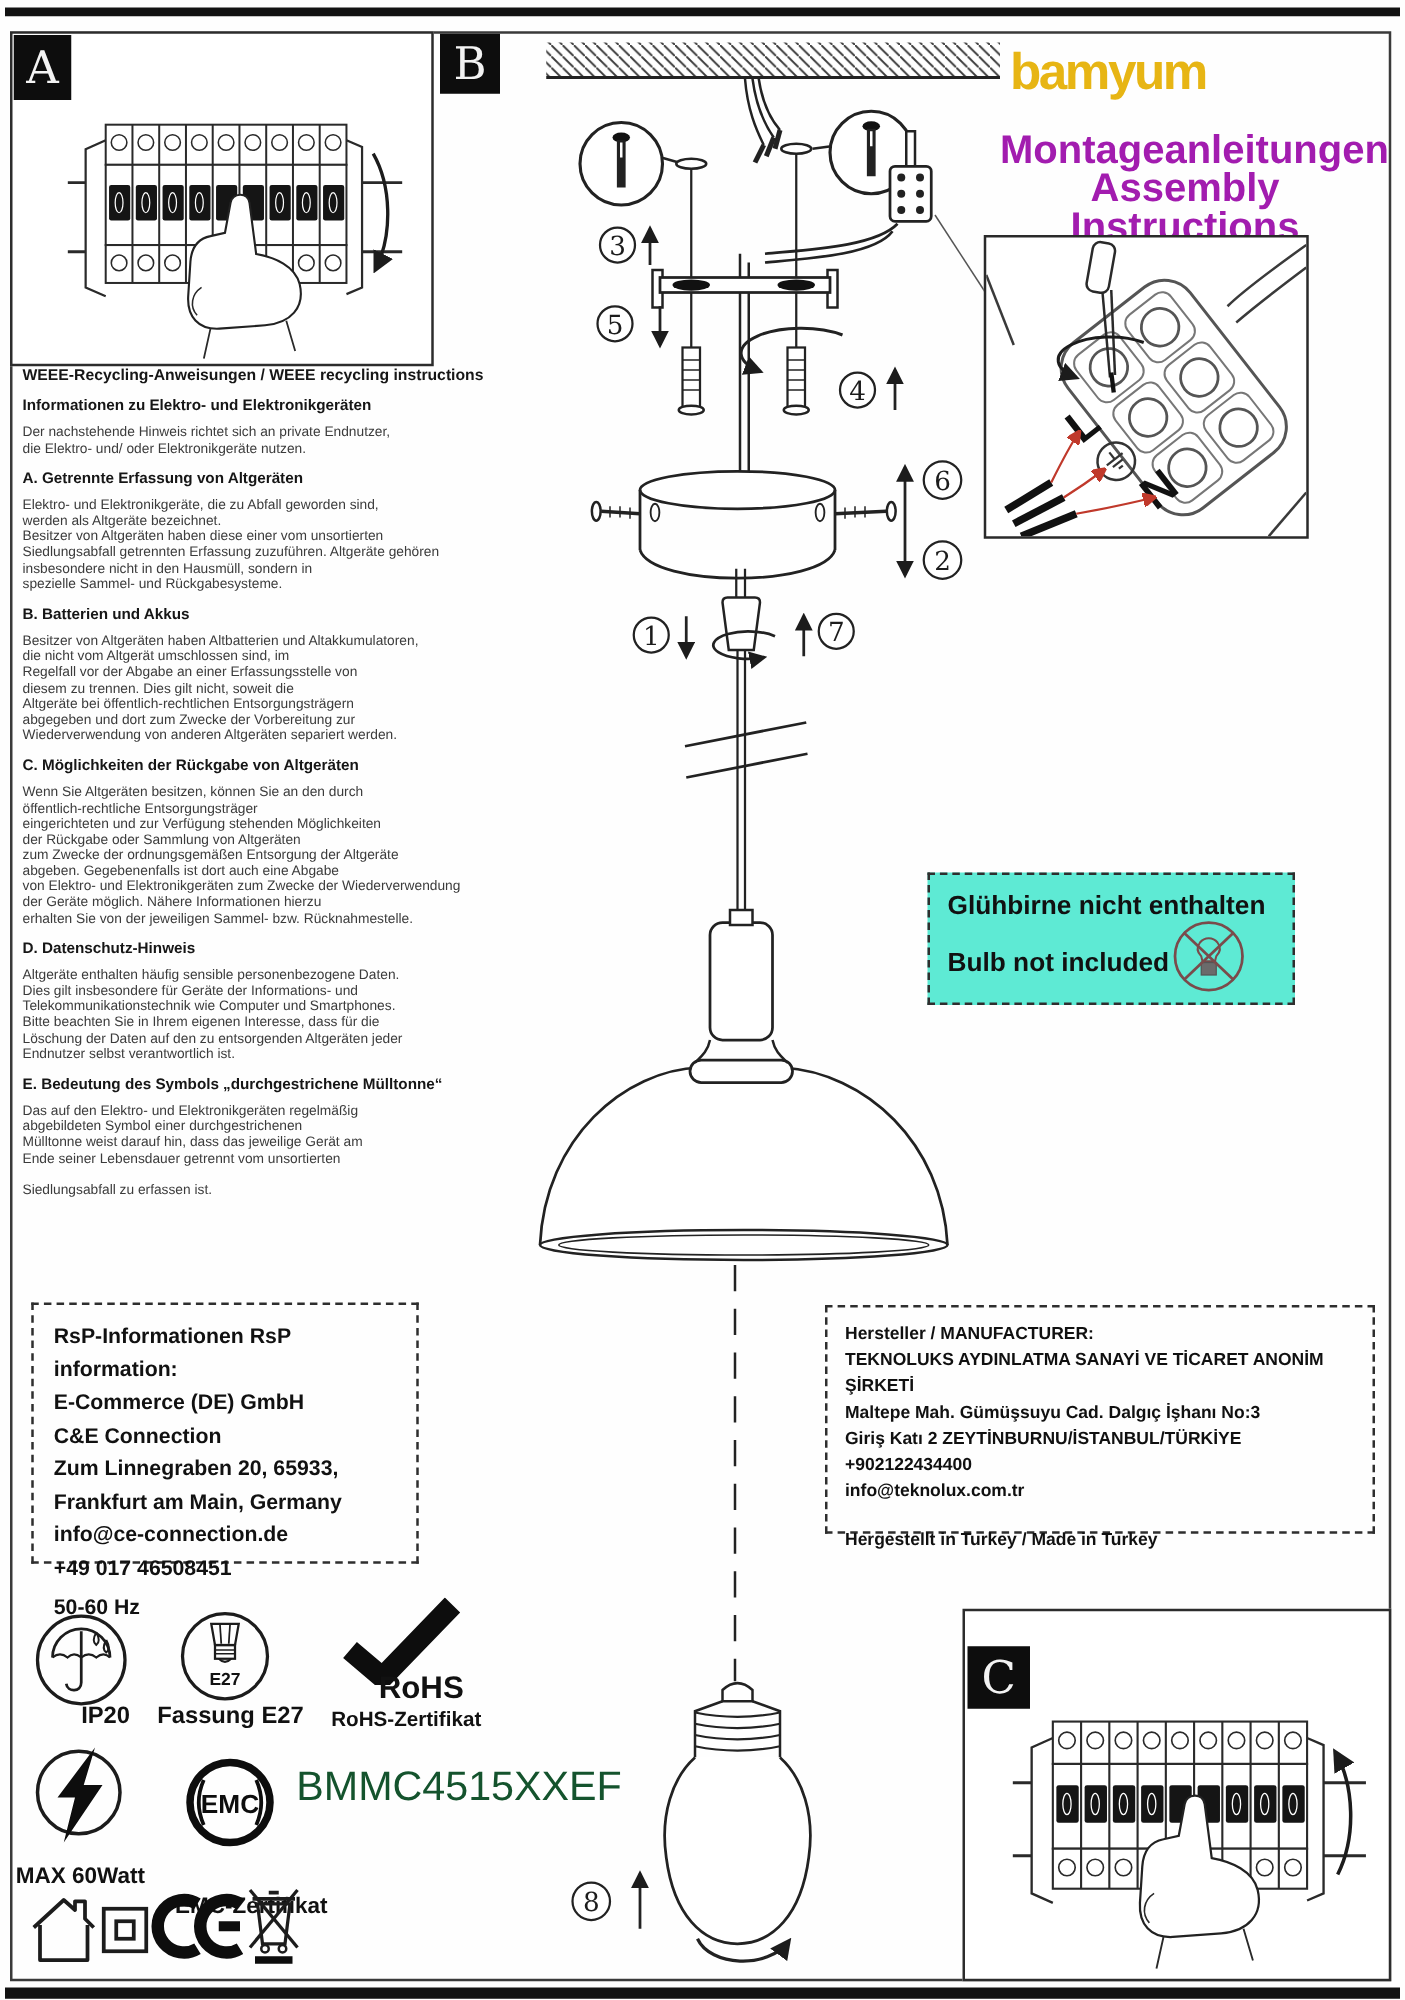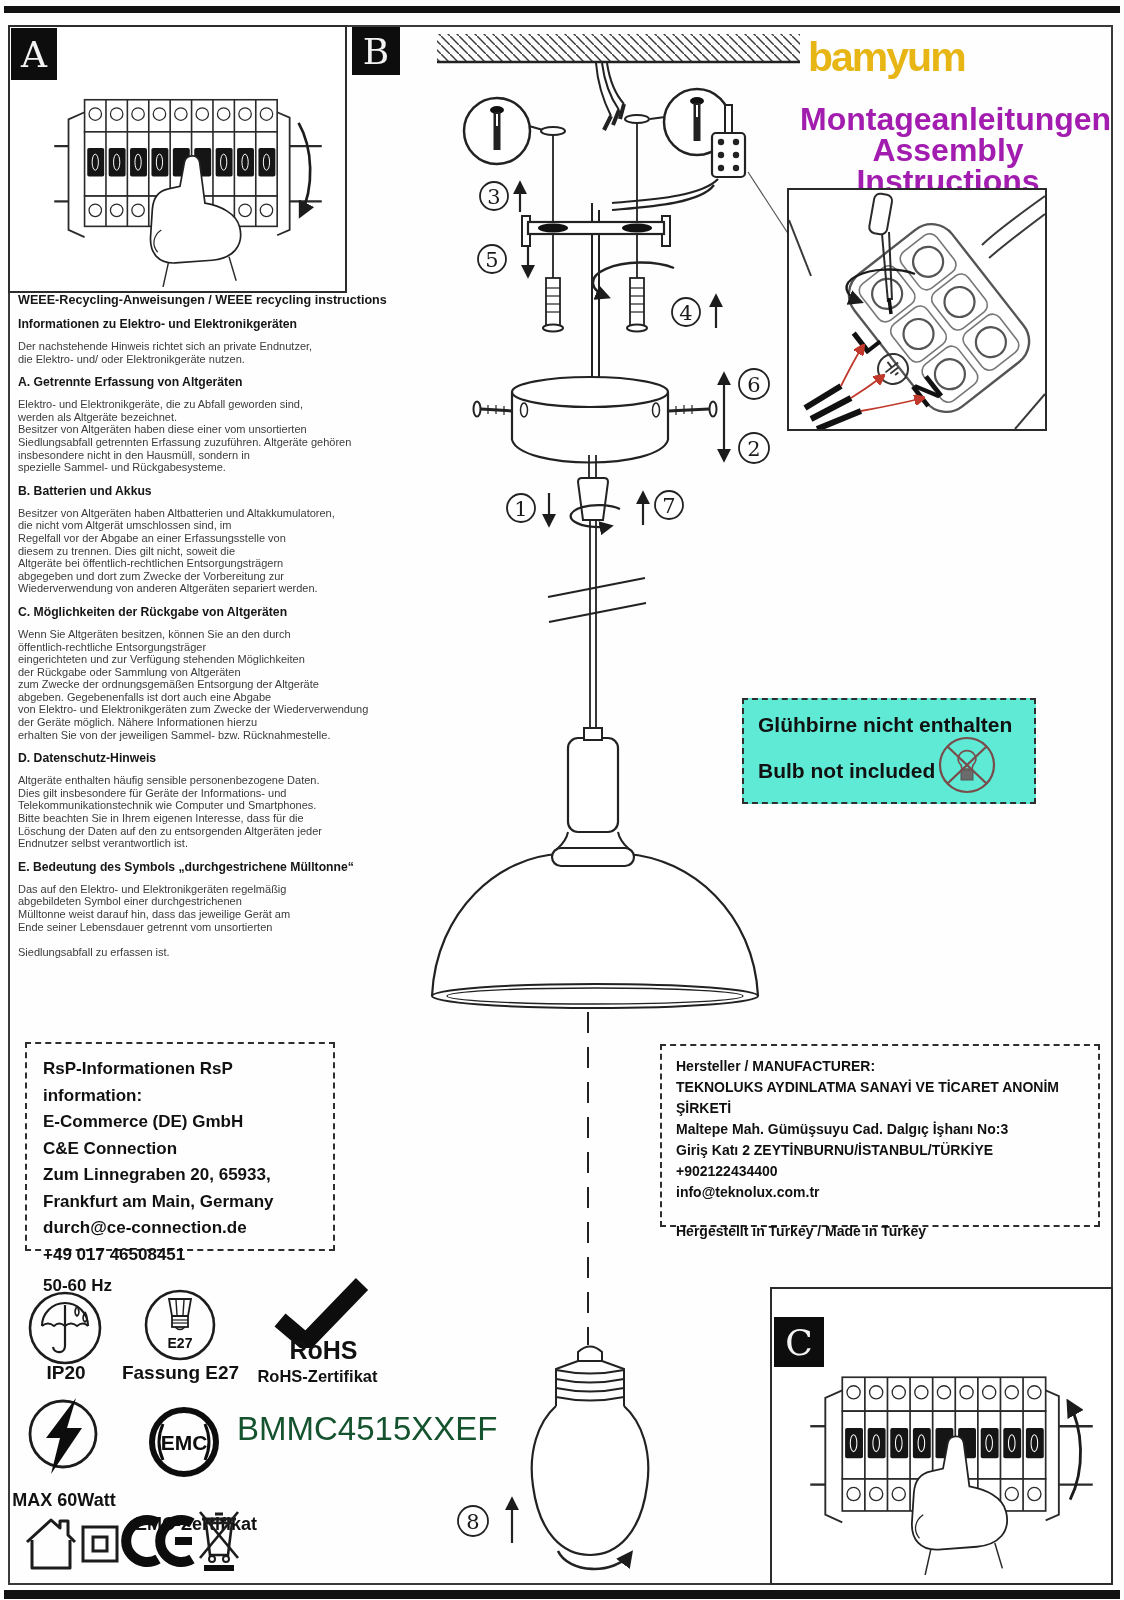--- a/index.html
+++ b/index.html
@@ -15,21 +15,21 @@
   .weee{width:424px;font-size:11px;line-height:12.6px;color:#3b3b3b;}
   .weee h1{font-size:12.6px;color:#161616;margin:0 0 9px 0;line-height:14px;}
   .weee h2{font-size:12.2px;color:#161616;margin:10px 0 9px 0;line-height:14px;}
   .weee p{margin:0;white-space:pre-line;}
   .brand{font-size:41px;font-weight:bold;letter-spacing:-2px;color:#e7b514;text-align:left;}
   .subt{font-size:32px;font-weight:bold;color:#a21caf;text-align:center;line-height:31px;}
   .rsp{font-size:17px;font-weight:bold;line-height:26.5px;color:#111;}
   .rsp div:last-child{margin-top:5px;}
   .manu{font-size:14px;font-weight:bold;line-height:21px;color:#101010;}
   .bulbnote{font-size:21px;font-weight:bold;color:#111;line-height:34px;}
-  .certlab{font-weight:bold;color:#111;text-align:center;}
+  .certlab{font-weight:bold;color:#111;text-align:right;}
   .model{font-size:33px;font-weight:normal;color:#14532d;letter-spacing:0px;}
   svg{display:block;}
   svg text.step{font-family:"DejaVu Serif",serif;font-size:21px;fill:#1c1c1c;}
   svg text.big{font-family:"Liberation Sans",sans-serif;font-weight:bold;}
 </style>
 </head>
 <body>
 
 <div class="page">
 
@@ -410,21 +410,21 @@
       </g>
     </svg>
   </div>
 
   <div class="abs dashed rsp" style="left:25px;top:1042px;width:310px;height:209px;padding:12px 0 0 16px;box-sizing:border-box;">
     <div>RsP-Informationen RsP information:</div>
     <div>E-Commerce (DE) GmbH</div>
     <div>C&amp;E Connection</div>
     <div>Zum Linnegraben 20, 65933,</div>
     <div>Frankfurt am Main, Germany</div>
-    <div>durch@ce-connection.de</div>
+    <div>info@ce-connection.de</div>
     <div>+49 017 46508451</div>
     <div>50-60 Hz</div>
   </div>
 
   <div class="abs dashed manu" style="left:660px;top:1044px;width:440px;height:183px;padding:10px 0 0 14px;box-sizing:border-box;">
     <div>Hersteller / MANUFACTURER:</div>
     <div>TEKNOLUKS AYDINLATMA SANAYİ VE TİCARET ANONİM ŞİRKETİ</div>
     <div>Maltepe Mah. Gümüşsuyu Cad. Dalgıç İşhanı No:3</div>
     <div>Giriş Katı 2 ZEYTİNBURNU/İSTANBUL/TÜRKİYE</div>
     <div>+902122434400</div>

